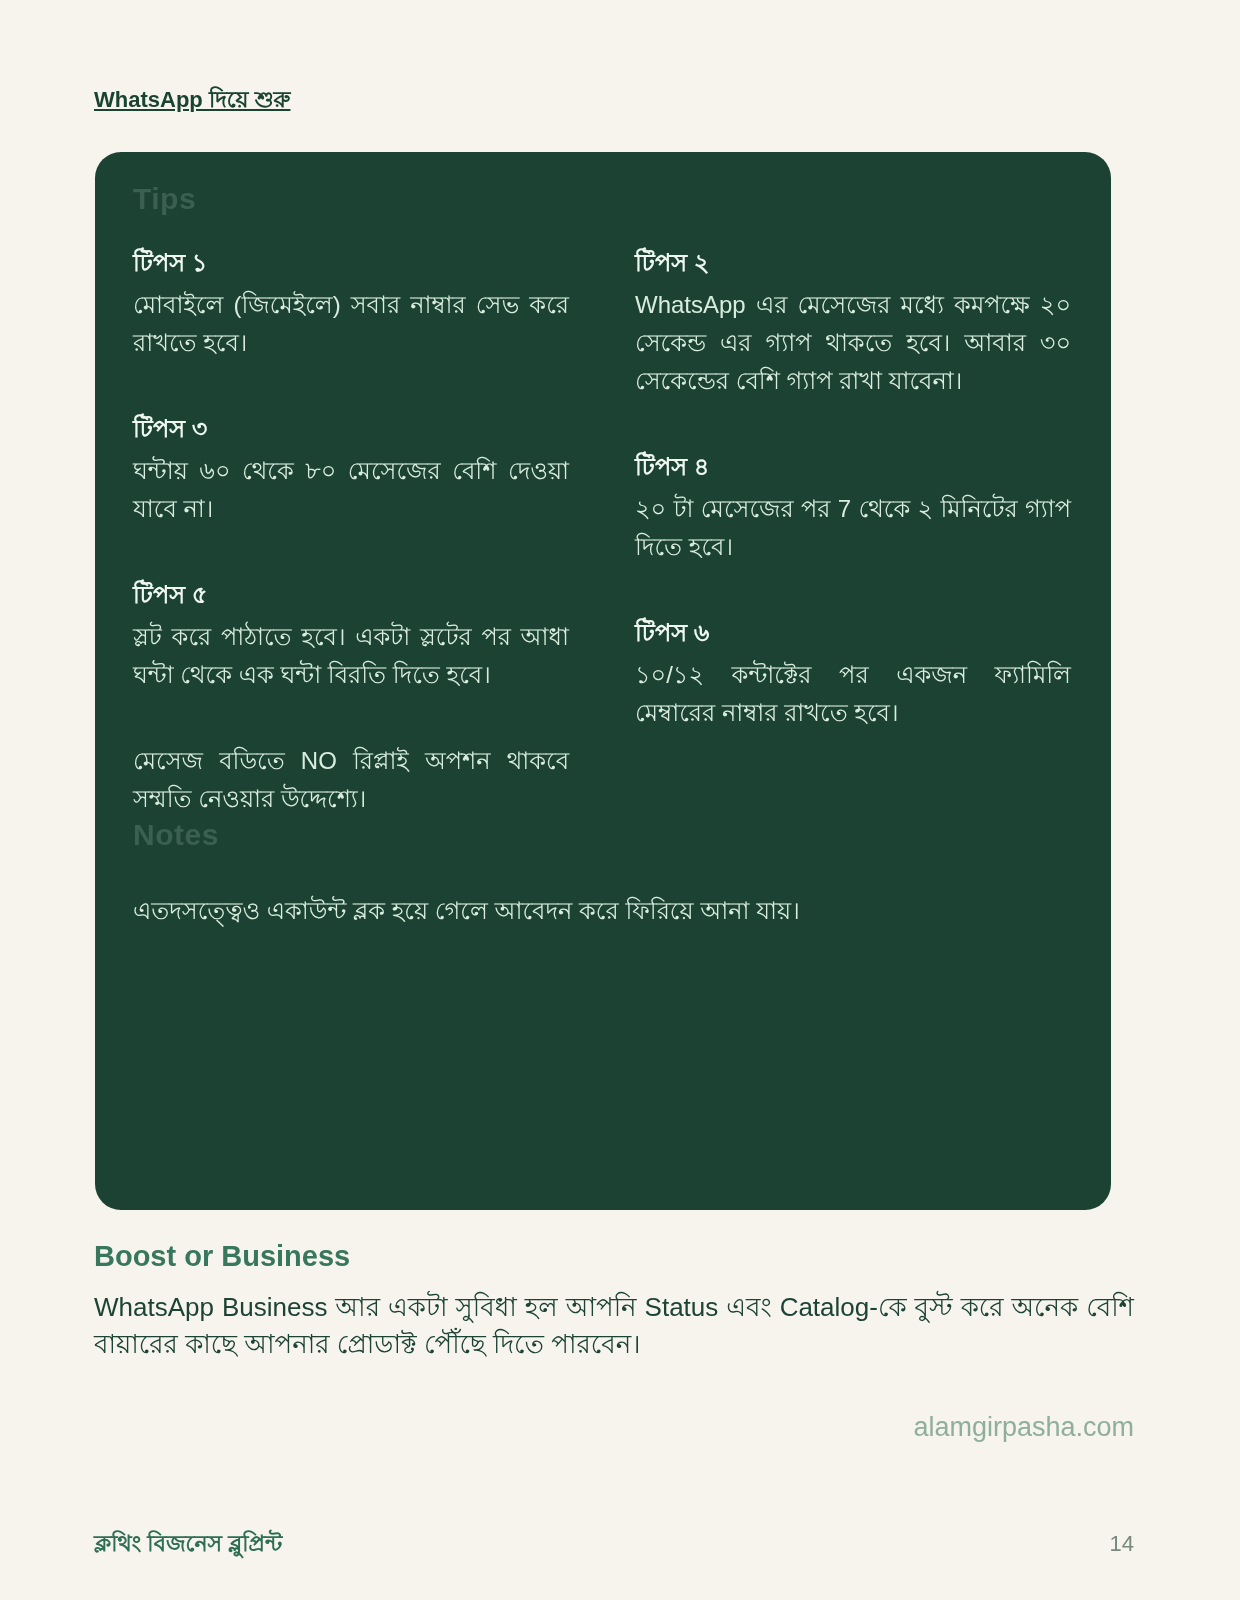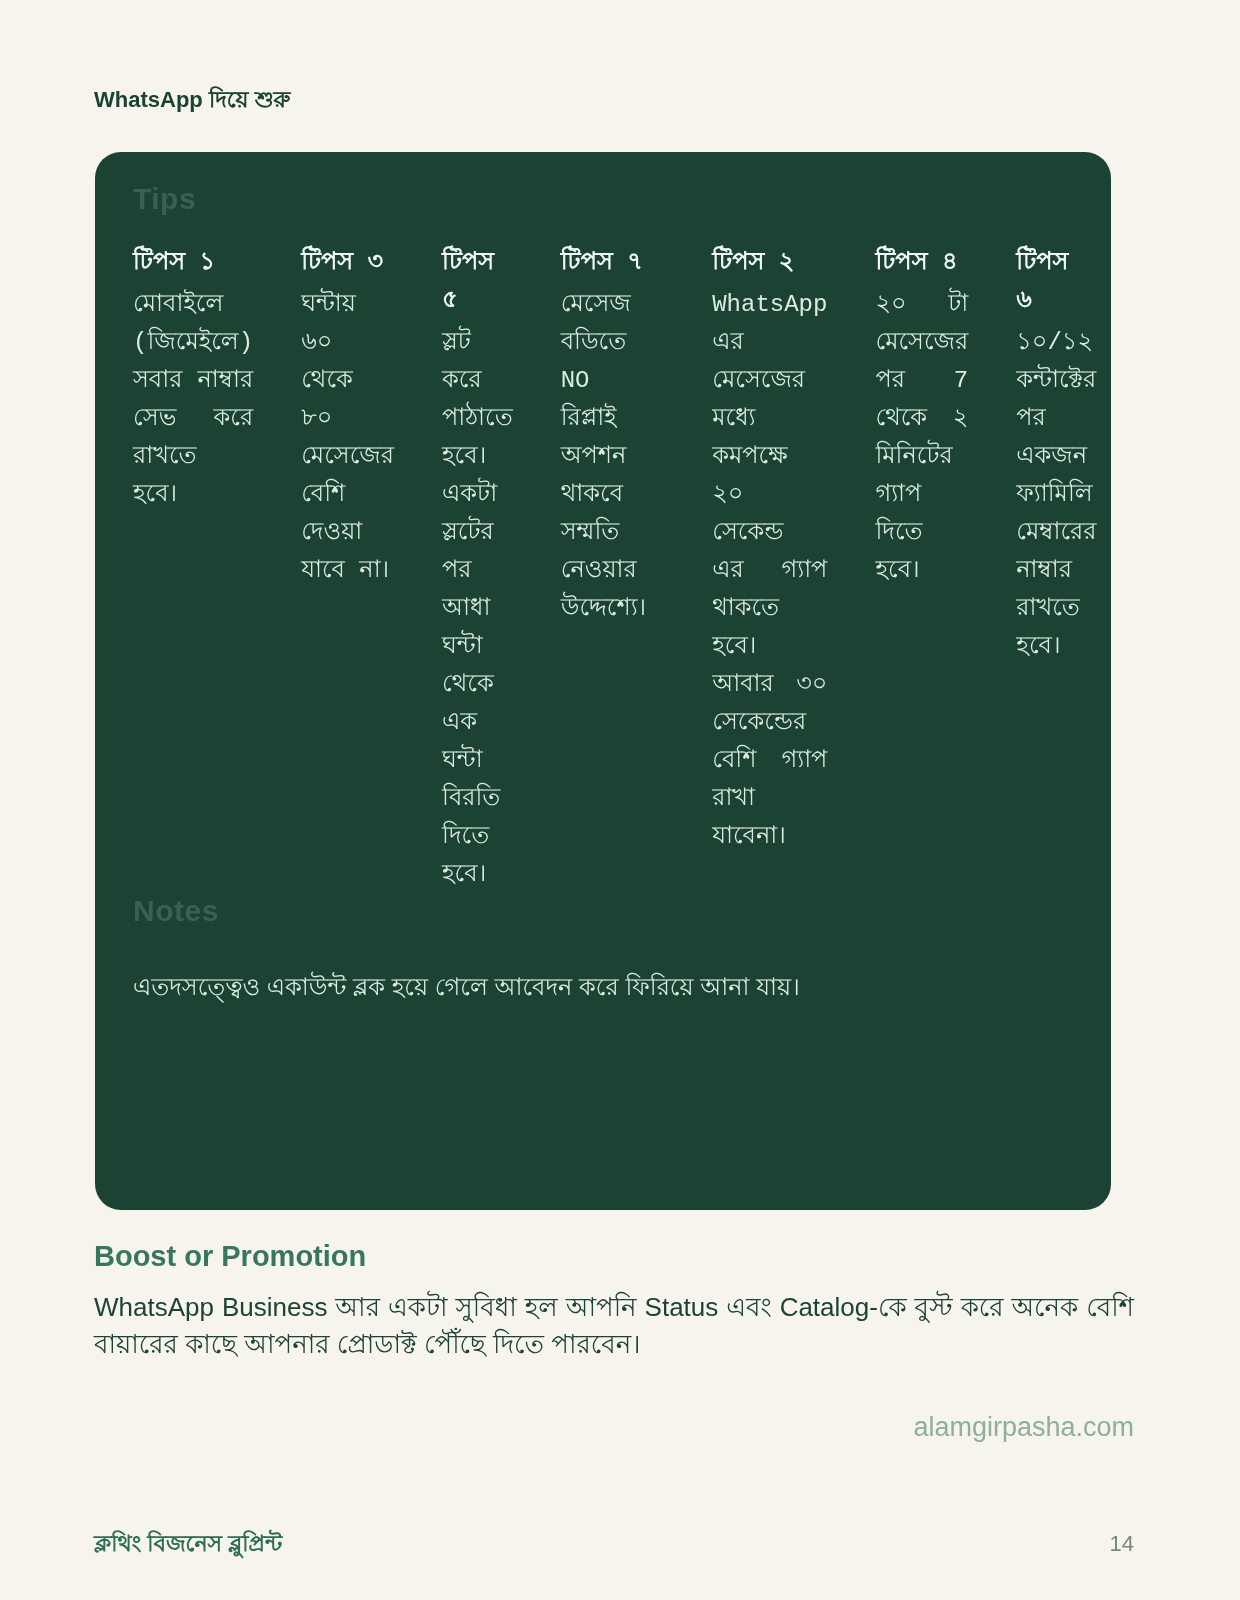--- a/index.html
+++ b/index.html
@@ -5,39 +5,39 @@
   * { margin: 0; padding: 0; box-sizing: border-box; }
   html, body {
     width: 1240px; height: 1600px;
     background: #f6f4ec;
     font-family: "Liberation Sans", "DejaVu Sans", sans-serif;
     position: relative;
     overflow: hidden;
   }
   .page-header {
     position: absolute; left: 94px; top: 82px;
-    font-size: 22px; font-weight: 600; color: #1b4332;
+    font-size: 22px; font-weight: 600; color: #1b4332; text-decoration: underline;
   }
   .tips-card {
     position: absolute; left: 95px; top: 152px;
     width: 1016px; height: 1058px;
     background: #1c4233;
     border-radius: 26px;
     padding: 30px 40px 40px 38px;
     overflow: hidden;
   }
   .card-heading {
     font-size: 30px; font-weight: 700;
     color: #3b6052;
     letter-spacing: 0.5px;
   }
   .tips-heading { margin-bottom: 28px; }
   .notes-heading { margin-bottom: 24px; }
   .tips-grid { display: flex; gap: 66px; }
-  .tips-col { flex: 1; display: flex; flex-direction: row; gap: 48px; font-family: Liberation Mono, monospace; }
+  .tips-col { flex: 1; display: flex; flex-direction: column; gap: 48px; }
   .tip-title {
     font-size: 24px; font-weight: 700; color: #eef8f1;
     line-height: 38px; margin-bottom: 4px;
   }
   .tip-body {
     font-size: 24px; color: #d9eddf;
     line-height: 38px; text-align: justify;
   }
   .notes-lines { font-size: 24px; color: #d9eddf; line-height: 38px; }
   .notes-footer {
@@ -82,21 +82,20 @@
       </div>
       <div class="tip">
         <div class="tip-title">টিপস ৩</div>
         <div class="tip-body">ঘন্টায় ৬০ থেকে ৮০ মেসেজের বেশি দেওয়া যাবে না।</div>
       </div>
       <div class="tip">
         <div class="tip-title">টিপস ৫</div>
         <div class="tip-body">স্লট করে পাঠাতে হবে। একটা স্লটের পর আধা ঘন্টা থেকে এক ঘন্টা বিরতি দিতে হবে।</div>
       </div>
       <div class="tip">
-        <div class="tip-title">টিপস ৭</div>
         <div class="tip-body">মেসেজ বডিতে NO রিপ্লাই অপশন থাকবে সম্মতি নেওয়ার উদ্দেশ্যে।</div>
       </div>
     </div>
 
     <div class="tips-col">
       <div class="tip">
         <div class="tip-title">টিপস ২</div>
         <div class="tip-body">WhatsApp এর মেসেজের মধ্যে কমপক্ষে ২০ সেকেন্ড এর গ্যাপ থাকতে হবে। আবার ৩০ সেকেন্ডের বেশি গ্যাপ রাখা যাবেনা।</div>
       </div>
       <div class="tip">
@@ -108,21 +107,21 @@
         <div class="tip-body">১০/১২ কন্টাক্টের পর একজন ফ্যামিলি মেম্বারের নাম্বার রাখতে হবে।</div>
       </div>
     </div>
   </div>
 
   <div class="card-heading notes-heading">Notes</div>
   <div class="notes-footer">এতদসত্ত্বেও একাউন্ট ব্লক হয়ে গেলে আবেদন করে ফিরিয়ে আনা যায়।</div>
 </div>
 
 <div class="boost-section">
-  <div class="boost-heading">Boost or Promotion</div>
+  <div class="boost-heading">Boost or Business</div>
   <p class="boost-body">WhatsApp Business আর একটা সুবিধা হল আপনি Status এবং Catalog-কে বুস্ট করে অনেক বেশি বায়ারের কাছে আপনার প্রোডাক্ট পৌঁছে দিতে পারবেন।</p>
 </div>
 
 <div class="watermark">alamgirpasha.com</div>
 
 <div class="page-footer">
   <span class="footer-title">ক্লথিং বিজনেস ব্লুপ্রিন্ট</span>
   <span class="footer-page-number">14</span>
 </div>
 

